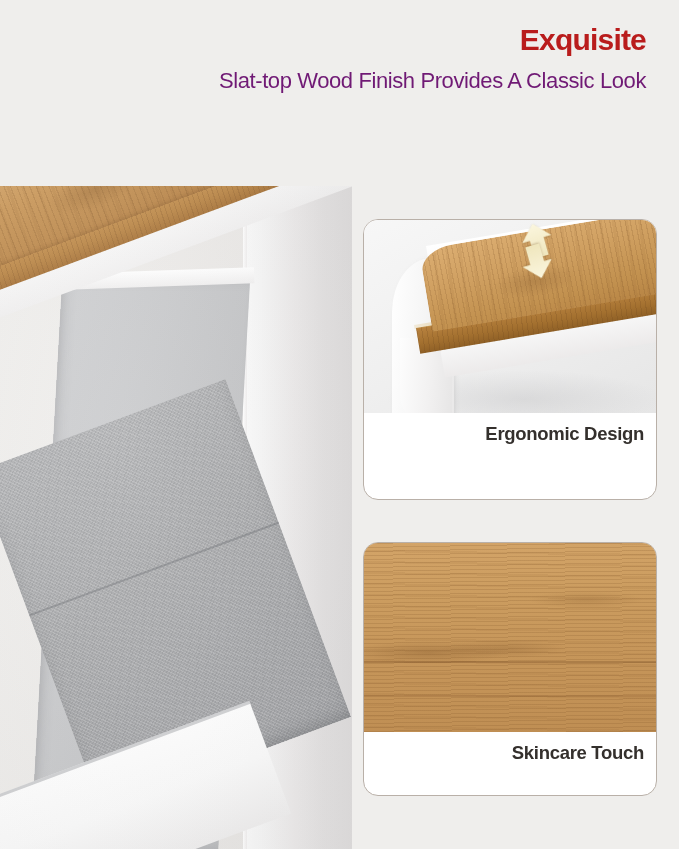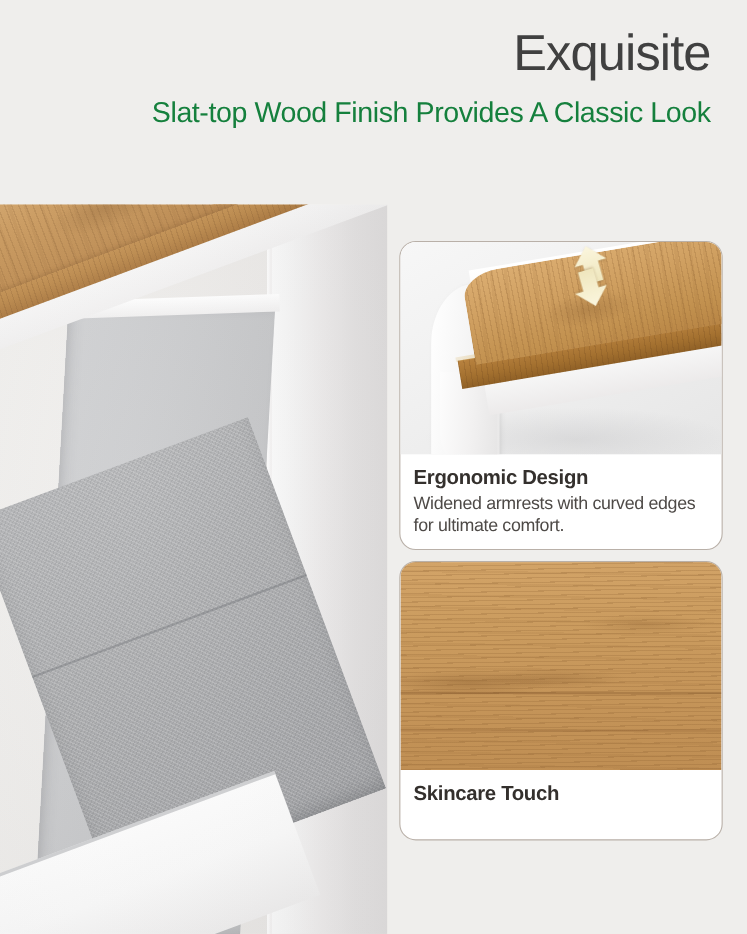--- a/index.html
+++ b/index.html
@@ -28,31 +28,31 @@
   
   #header {
     position: absolute;
     top: 0; left: 0;
     width: 679px;
     padding: 22px 33px 0 0;
     text-align: right;
     z-index: 40;
   }
   .headline {
-    font-size: 46px;
-    font-weight: normal;
-    color: #404040;
+    font-size: 30px;
+    font-weight: bold;
+    color: #b91c1c;
     letter-spacing: -0.8px;
     line-height: 1.17;
     white-space: nowrap;
   }
   .subtitle {
-    font-size: 26px;
+    font-size: 22px;
     font-weight: 400;
-    color: #15803d;
+    color: #701a75;
     letter-spacing: -0.4px;
     margin-top: 11px;
     white-space: nowrap;
     margin-left: 12px;
   }
 
   
   #hero-photo {
     position: absolute;
     left: 0; top: 186px;
@@ -209,33 +209,33 @@
   .card {
     position: absolute;
     left: 363px;
     width: 294px;
     border: 1px solid #b9b0a8;
     border-radius: 15px;
     background: #ffffff;
     overflow: hidden;
   }
   #card-ergonomic { top: 219px; height: 281px; }
-  #card-skincare  { top: 510px; height: 254px; }
+  #card-skincare  { top: 542px; height: 254px; }
 
   .card-media {
     position: relative;
     width: 100%;
     overflow: hidden;
   }
   #card-ergonomic .card-media { height: 193px; background: linear-gradient(150deg,#f7f7f7 0%,#eeeeee 55%,#e6e6e6 100%); }
   #card-skincare  .card-media { height: 189px; }
 
   .card-caption {
     padding: 10px 12px 0;
-    text-align: left;
+    text-align: right;
   }
   .card-title {
     font-size: 18.5px;
     font-weight: bold;
     color: #34302d;
     letter-spacing: -0.3px;
     line-height: 1.2;
   }
   .card-desc {
     margin-top: 4px;
@@ -406,21 +406,20 @@
 
       <div class="arrow" id="arrow-up">
         <div class="arrow-shape"></div>
       </div>
       <div class="arrow" id="arrow-down">
         <div class="arrow-shape"></div>
       </div>
     </div>
     <div class="card-caption">
       <div class="card-title">Ergonomic Design</div>
-      <div class="card-desc">Widened armrests with curved edges for ultimate comfort.</div>
     </div>
   </div>
 
   <div class="card" id="card-skincare">
     <div class="card-media">
       <div class="wood-swatch"></div>
       <div class="wood-seam" id="seam-a"></div>
       <div class="wood-seam" id="seam-b"></div>
     </div>
     <div class="card-caption">

